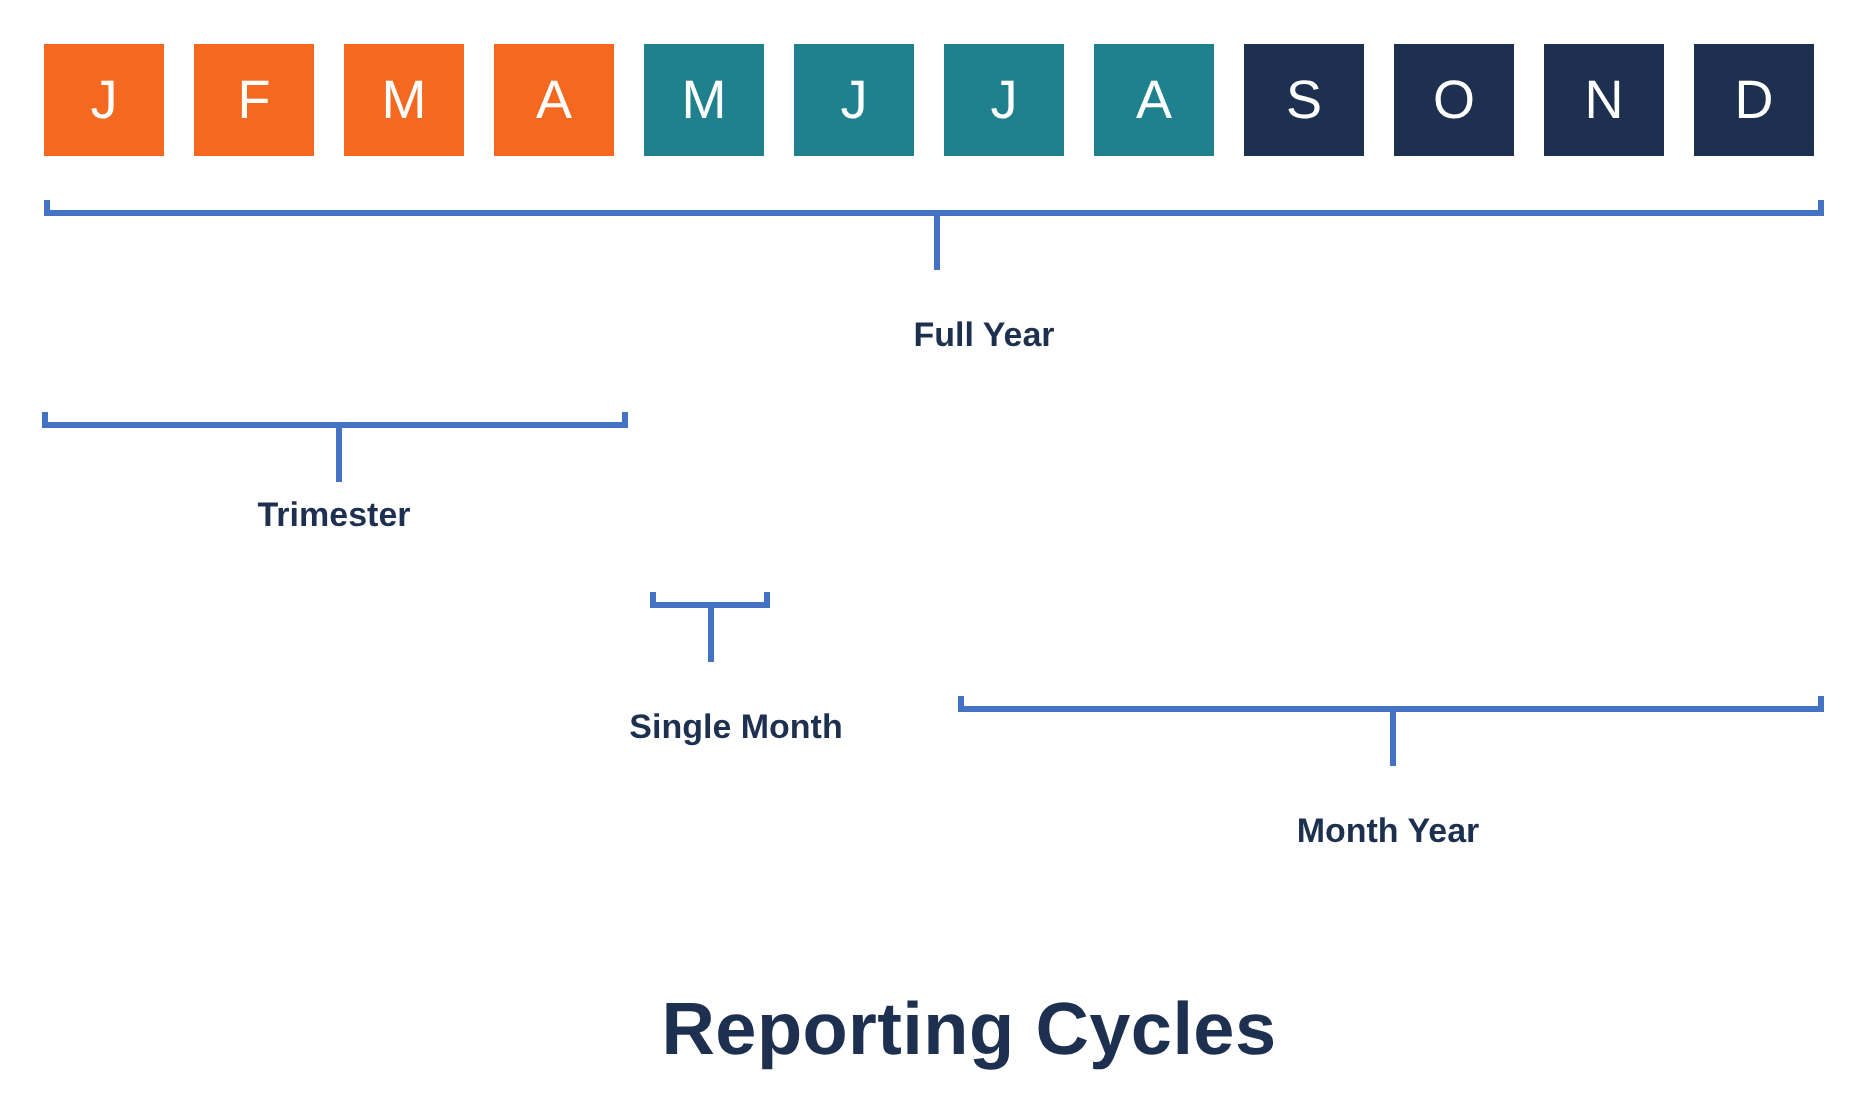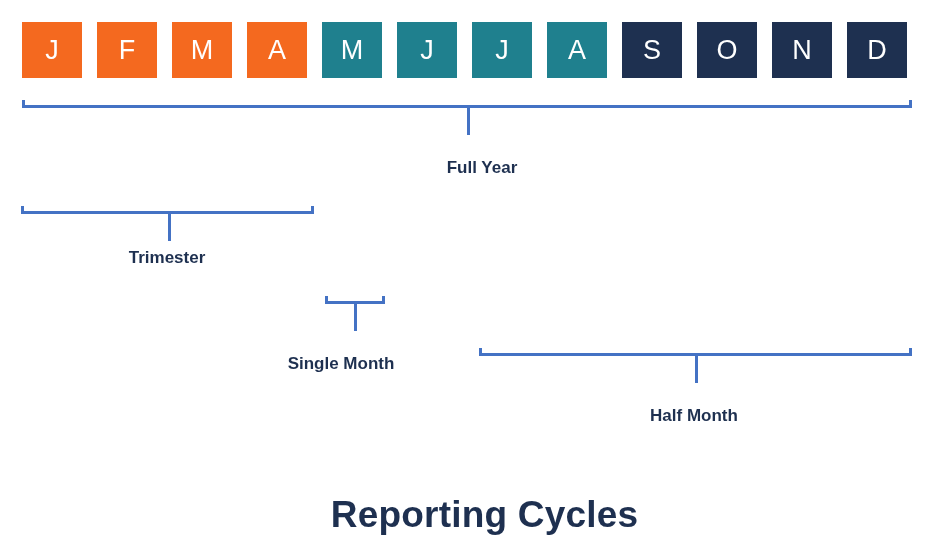--- a/index.html
+++ b/index.html
@@ -143,39 +143,39 @@
       </div>
     </div>
 
   <div id="cycles-layer">
       <div class="bracket" style="left: 22px; top: 105px; width: 890px; height: 30px;">
         <div class="bar" style="background: rgb(68, 114, 196);"></div>
         <div class="cap left" style="background: rgb(68, 114, 196);"></div>
         <div class="cap right" style="background: rgb(68, 114, 196);"></div>
         <div class="stem" style="left: 445px; height: 27px; background: rgb(68, 114, 196);"></div>
       </div>
-      <div class="cycle-label" style="left: 482px; top: 158px; color: rgb(30, 48, 80);">Full Year</div>
+      <div class="cycle-label" style="left: 492px; top: 158px; color: rgb(30, 48, 80);">Full Year</div>
       <div class="bracket" style="left: 21px; top: 211px; width: 293px; height: 30px;">
         <div class="bar" style="background: rgb(68, 114, 196);"></div>
         <div class="cap left" style="background: rgb(68, 114, 196);"></div>
         <div class="cap right" style="background: rgb(68, 114, 196);"></div>
         <div class="stem" style="left: 147px; height: 27px; background: rgb(68, 114, 196);"></div>
       </div>
       <div class="cycle-label" style="left: 167px; top: 248px; color: rgb(30, 48, 80);">Trimester</div>
       <div class="bracket" style="left: 325px; top: 301px; width: 60px; height: 30px;">
         <div class="bar" style="background: rgb(68, 114, 196);"></div>
         <div class="cap left" style="background: rgb(68, 114, 196);"></div>
         <div class="cap right" style="background: rgb(68, 114, 196);"></div>
         <div class="stem" style="left: 29px; height: 27px; background: rgb(68, 114, 196);"></div>
       </div>
-      <div class="cycle-label" style="left: 341px; top: 354px; color: rgb(30, 48, 80);">Single Month</div>
+      <div class="cycle-label" style="left: 368px; top: 354px; color: rgb(30, 48, 80);">Single Month</div>
       <div class="bracket" style="left: 479px; top: 353px; width: 433px; height: 30px;">
         <div class="bar" style="background: rgb(68, 114, 196);"></div>
         <div class="cap left" style="background: rgb(68, 114, 196);"></div>
         <div class="cap right" style="background: rgb(68, 114, 196);"></div>
         <div class="stem" style="left: 216px; height: 27px; background: rgb(68, 114, 196);"></div>
       </div>
-      <div class="cycle-label" style="left: 694px; top: 406px; color: rgb(30, 48, 80);">Half Month</div>
+      <div class="cycle-label" style="left: 694px; top: 406px; color: rgb(30, 48, 80);">Month Year</div>
     </div>
 
   <div class="diagram-title" style="top: 494px; color: rgb(30, 48, 80); padding-left: 40px;">Reporting Cycles</div>
 
 </div>
 
 </body></html>

